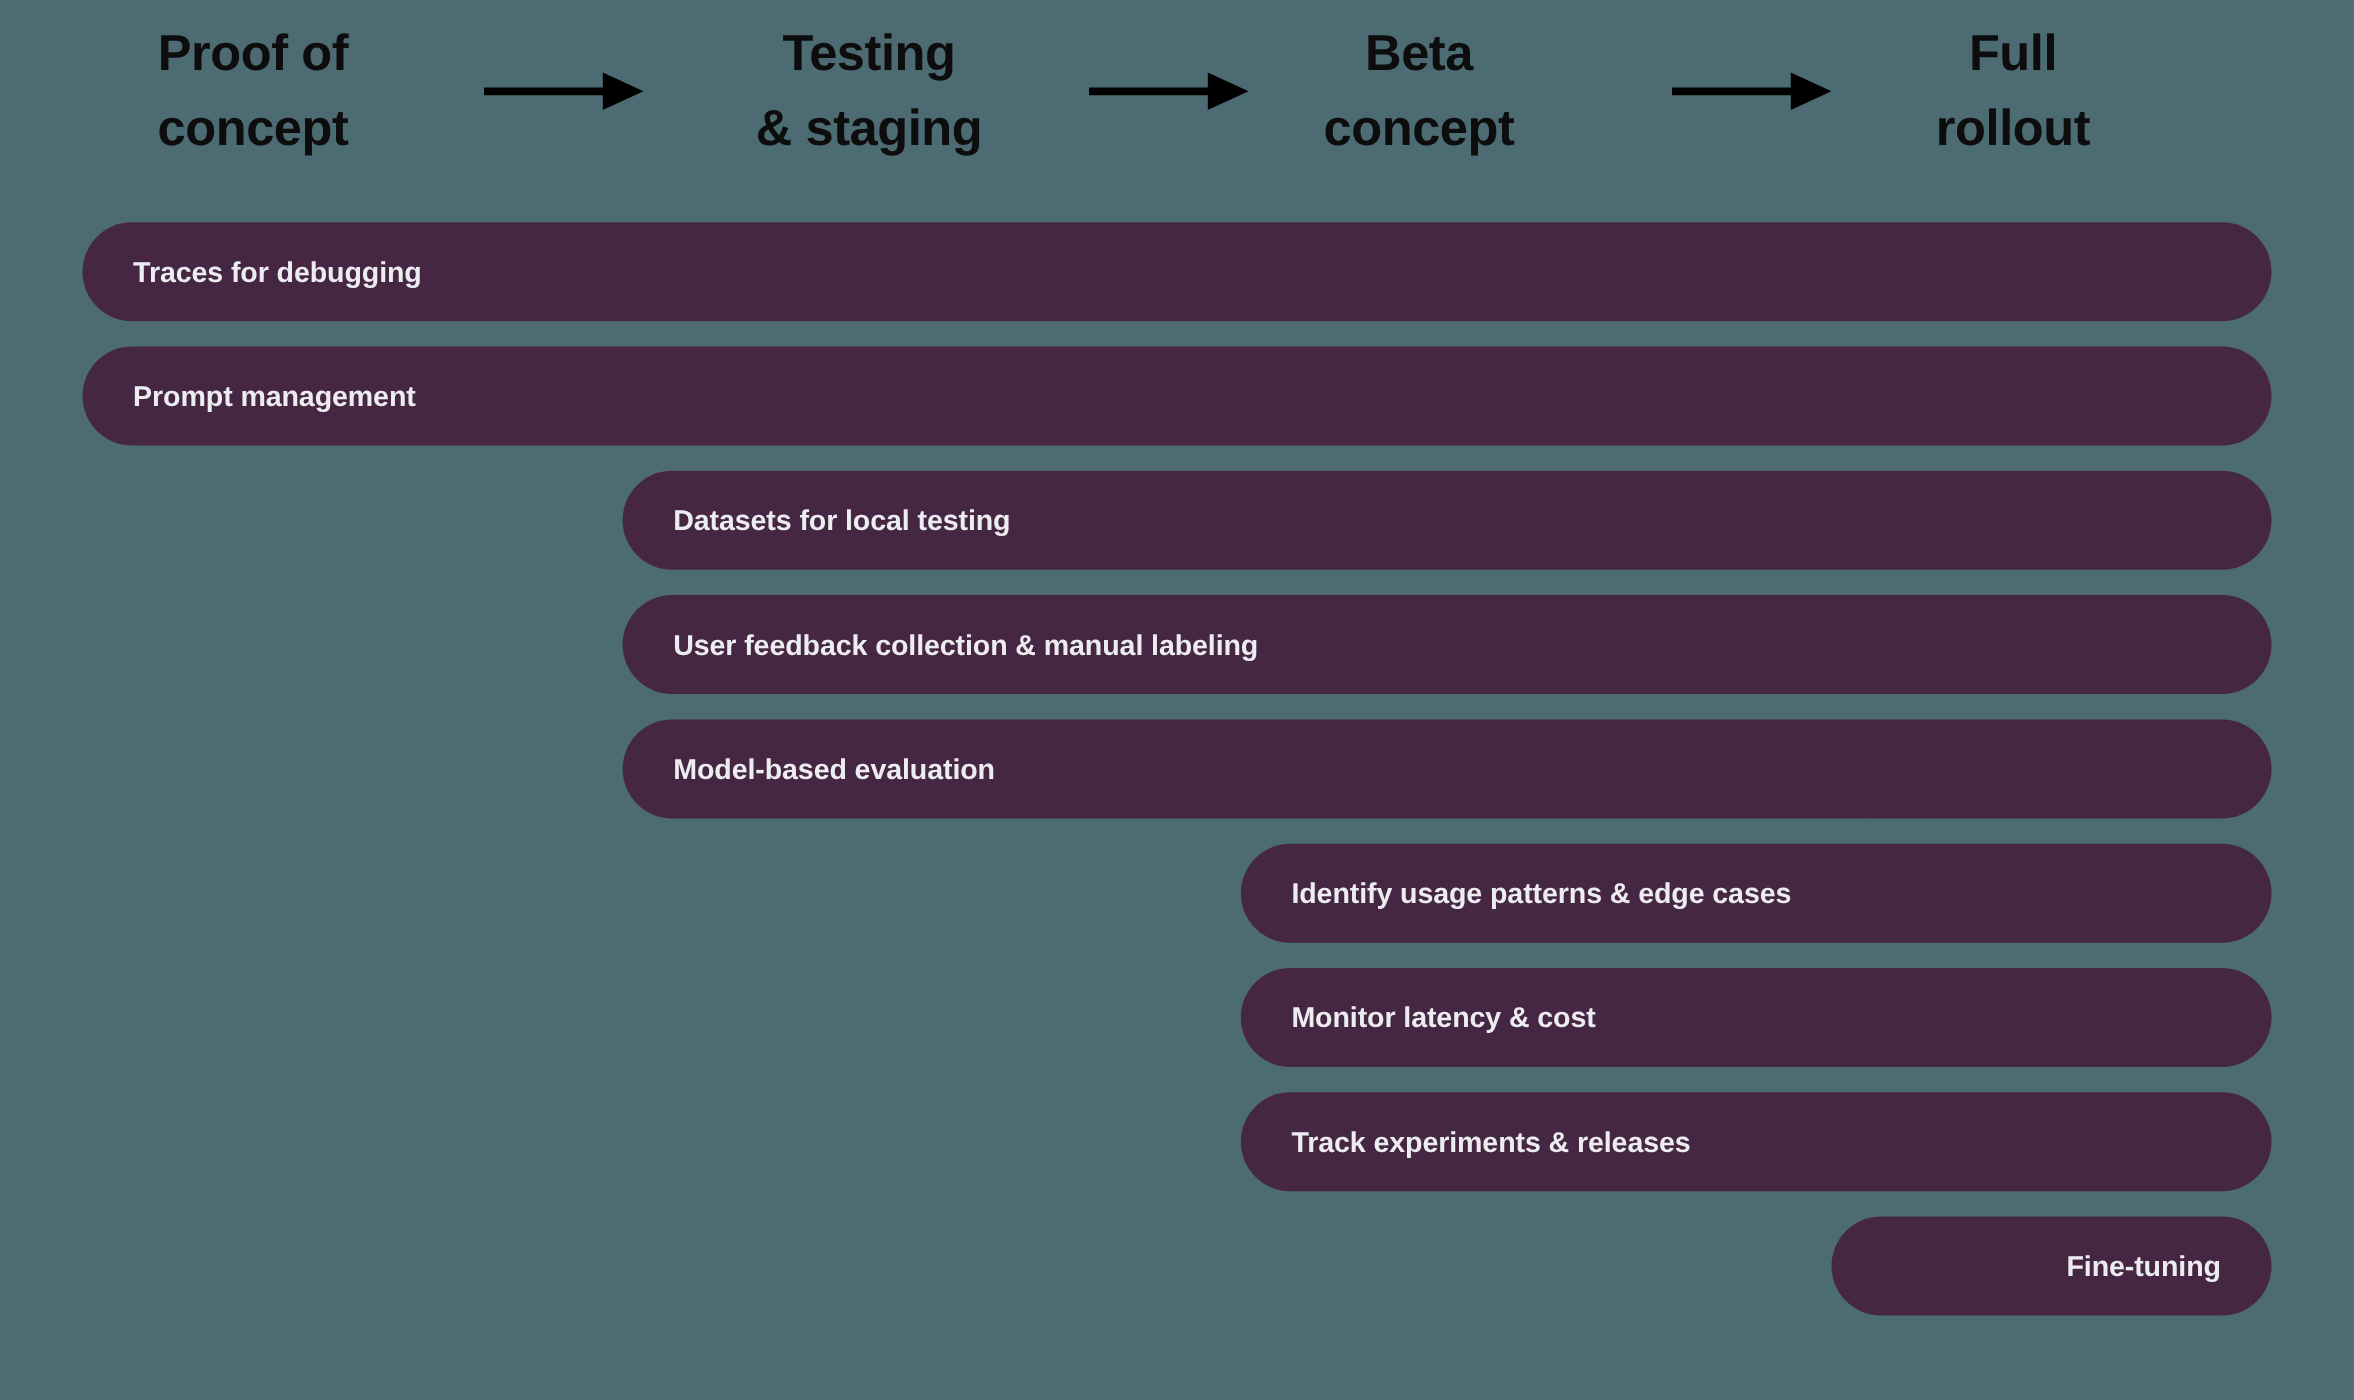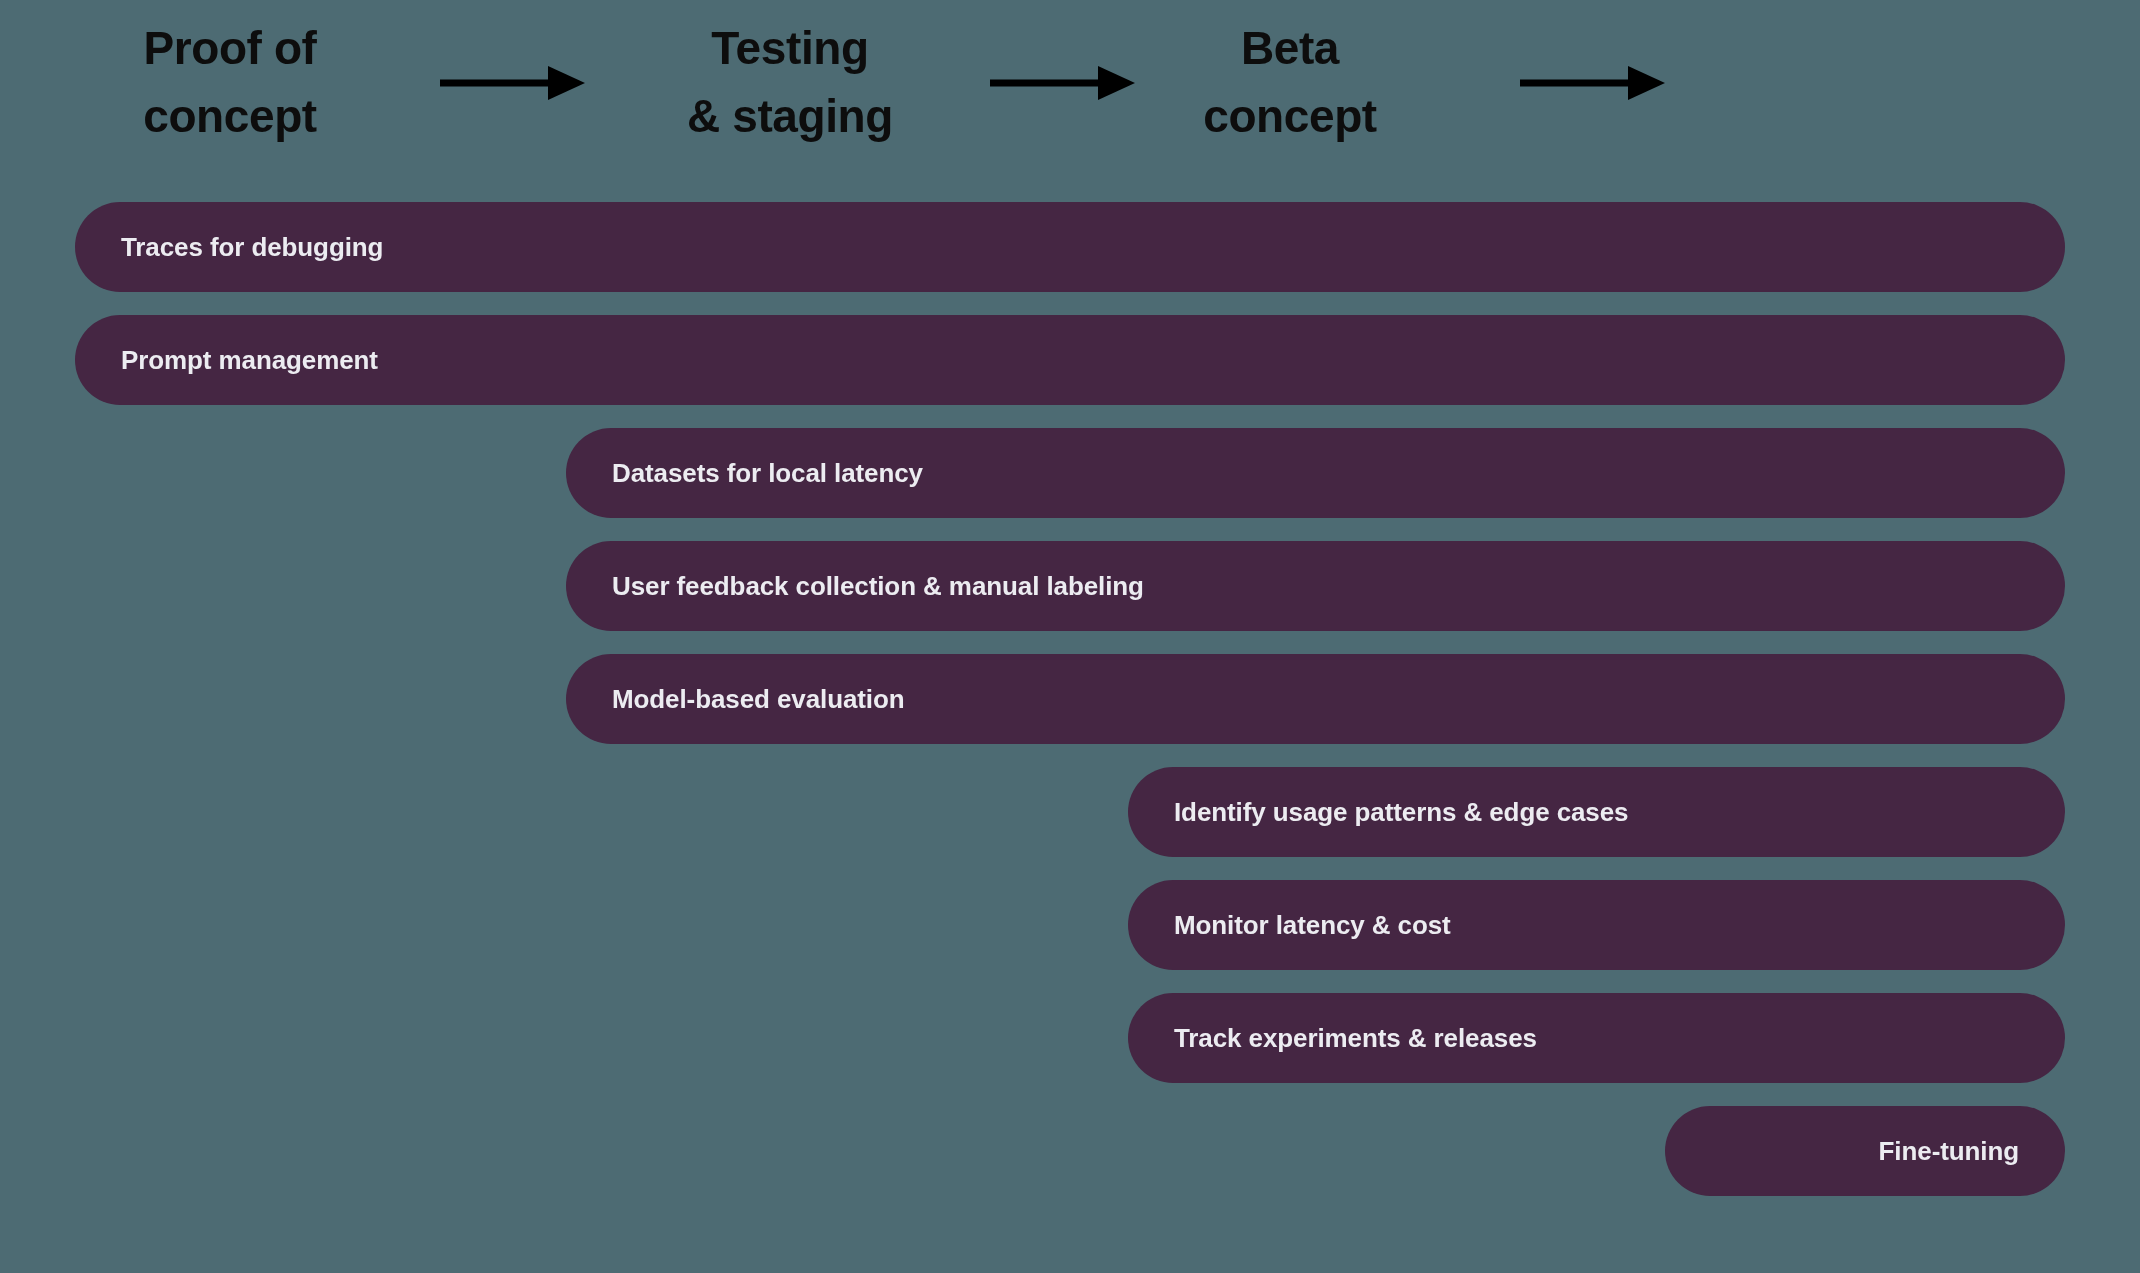--- a/index.html
+++ b/index.html
@@ -112,31 +112,33 @@
 
     <div class="phase-label p2" style="color: rgb(13, 13, 13);">Beta
 concept</div>
     <div class="arrow a2">
       <svg viewBox="0 0 145 42" preserveAspectRatio="none" aria-hidden="true">
         <line x1="0" y1="21" x2="112" y2="21" stroke="#000000" stroke-width="7"></line>
         <polygon points="108,4 145,21 108,38" fill="#000000"></polygon>
       </svg>
     </div>
 
+    <div class="phase-label p3" style="color: rgb(13, 13, 13);">Full
+rollout</div>
   </div>
 
   <div class="bars">
     <div class="bar" style="left: 75px; width: 1990px; top: 202px; background: rgb(69, 38, 67);">
       <span class="bar-label" style="color: rgb(236, 236, 241);">Traces for debugging</span>
     </div>
     <div class="bar" style="left: 75px; width: 1990px; top: 315px; background: rgb(69, 38, 67);">
       <span class="bar-label" style="color: rgb(236, 236, 241);">Prompt management</span>
     </div>
     <div class="bar" style="left: 566px; width: 1499px; top: 428px; background: rgb(69, 38, 67);">
-      <span class="bar-label" style="color: rgb(236, 236, 241);">Datasets for local latency</span>
+      <span class="bar-label" style="color: rgb(236, 236, 241);">Datasets for local testing</span>
     </div>
     <div class="bar" style="left: 566px; width: 1499px; top: 541px; background: rgb(69, 38, 67);">
       <span class="bar-label" style="color: rgb(236, 236, 241);">User feedback collection &amp; manual labeling</span>
     </div>
     <div class="bar" style="left: 566px; width: 1499px; top: 654px; background: rgb(69, 38, 67);">
       <span class="bar-label" style="color: rgb(236, 236, 241);">Model-based evaluation</span>
     </div>
     <div class="bar" style="left: 1128px; width: 937px; top: 767px; background: rgb(69, 38, 67);">
       <span class="bar-label" style="color: rgb(236, 236, 241);">Identify usage patterns &amp; edge cases</span>
     </div>

